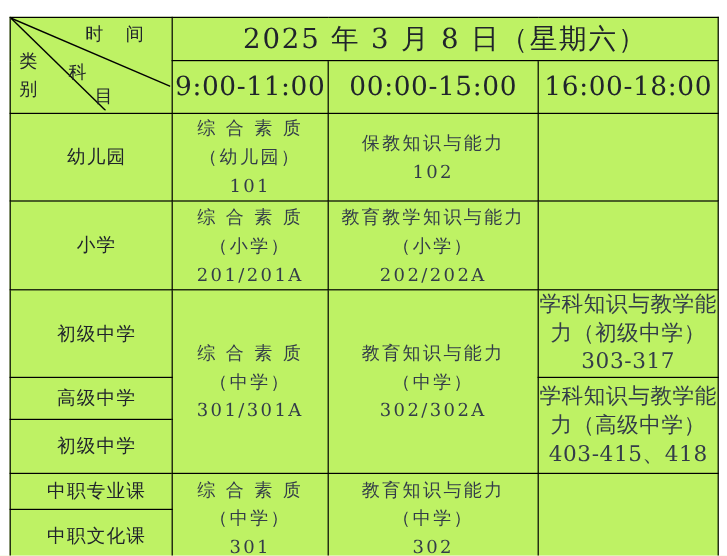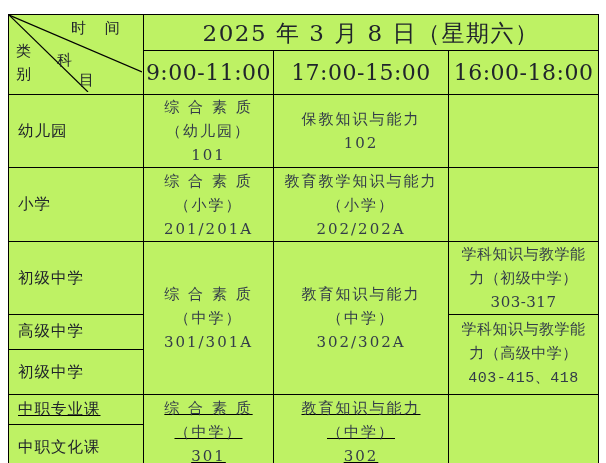--- a/index.html
+++ b/index.html
@@ -23,38 +23,38 @@
     white-space:pre-line;
     letter-spacing:2px;
     overflow:hidden;
   }
   
   tr.r-date td{height:35px;}
   tr.r-time td{height:43px;}
   tr.r-kind  {height:71px;}
   tr.r-prim  {height:74px;}
   tr.r-jun   {height:73px;}
-  tr.r-sen   {height:35px;font-family:Liberation Mono, monospace;}
+  tr.r-sen   {height:35px;}
   tr.r-vcul  {height:45px;}
-  tr.r-vmaj  {height:30px;text-decoration:underline;}
+  tr.r-vmaj  {height:30px;}
   tr.r-vint  {height:45px;}
 
   td.date-cell{
     font-size:23px;color:#20242b;letter-spacing:1.5px;line-height:20px;
   }
   td.time-cell{
     font-size:22px;color:#20242b;letter-spacing:0.5px;line-height:20px;
   }
   td.cat-cell{
-    text-align:left;padding-left:9px;
+    text-align:center;padding-left:9px;
     font-size:15.5px;color:#20242b;letter-spacing:1px;line-height:19px;
     white-space:nowrap;
   }
   td.exam-cell{line-height:24px;}
-  td.exam-tight{letter-spacing:0.5px;line-height:24px;font-size:15px;}
+  td.exam-tight{letter-spacing:0.5px;line-height:24px;font-size:18px;}
 
   
   td.corner{position:relative;padding:0;}
   .corner-inner{position:absolute;left:0;top:0;width:133px;height:77px;}
   .corner-inner svg{position:absolute;left:0;top:0;}
   .corner-lbl{
     position:absolute;color:#20242b;font-size:15px;letter-spacing:0;
     line-height:18px;white-space:nowrap;
   }
   .lbl-time{top:4px;left:62px;letter-spacing:7px;}
@@ -88,21 +88,21 @@
           <span class="corner-lbl lbl-cat-bot">别</span>
           <span class="corner-lbl lbl-sub-top">科</span>
           <span class="corner-lbl lbl-sub-bot">目</span>
         </div>
       </td>
       <td class="date-cell" colspan="3">2025 年 3 月 8 日（星期六）</td>
     </tr>
 
     <tr class="r-time">
       <td class="time-cell">9:00-11:00</td>
-      <td class="time-cell">17:00-15:00</td>
+      <td class="time-cell">00:00-15:00</td>
       <td class="time-cell">16:00-18:00</td>
     </tr>
 
     <tr class="r-kind">
       <td class="cat-cell">幼儿园</td>
       <td class="exam-cell">综 合 素 质
 （幼儿园）
 101</td>
       <td class="exam-cell">保教知识与能力
 102</td>

